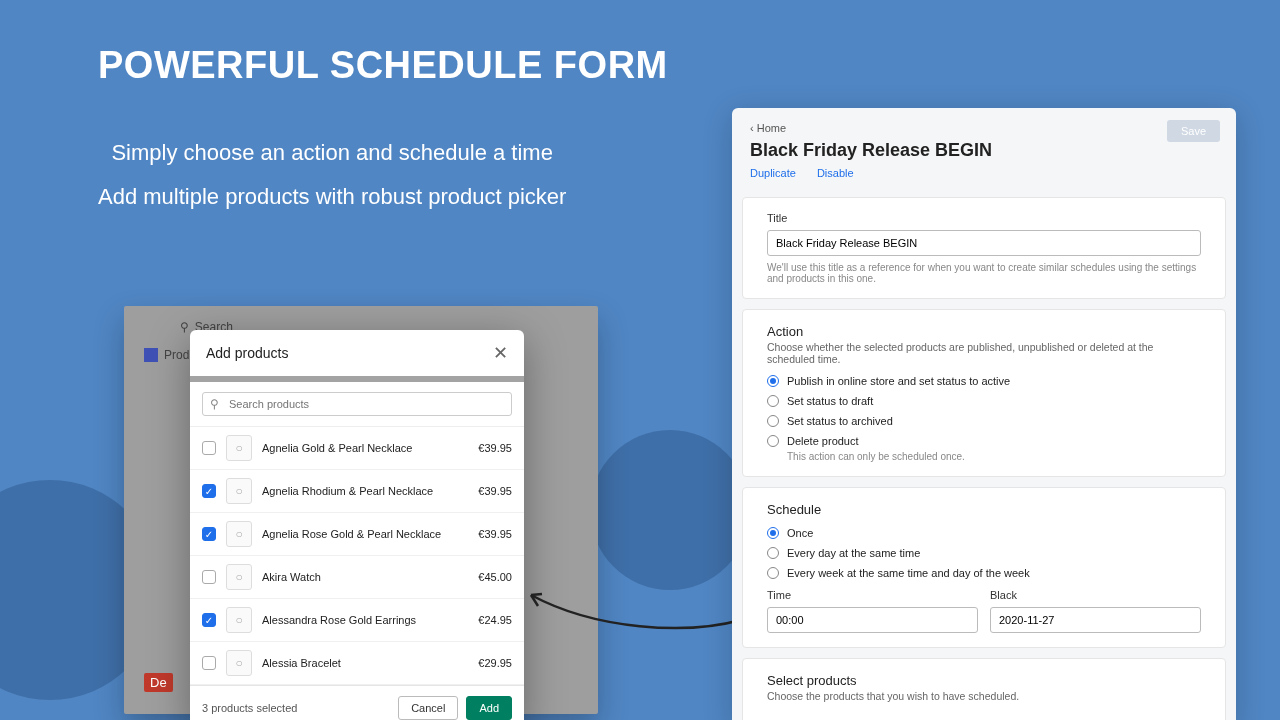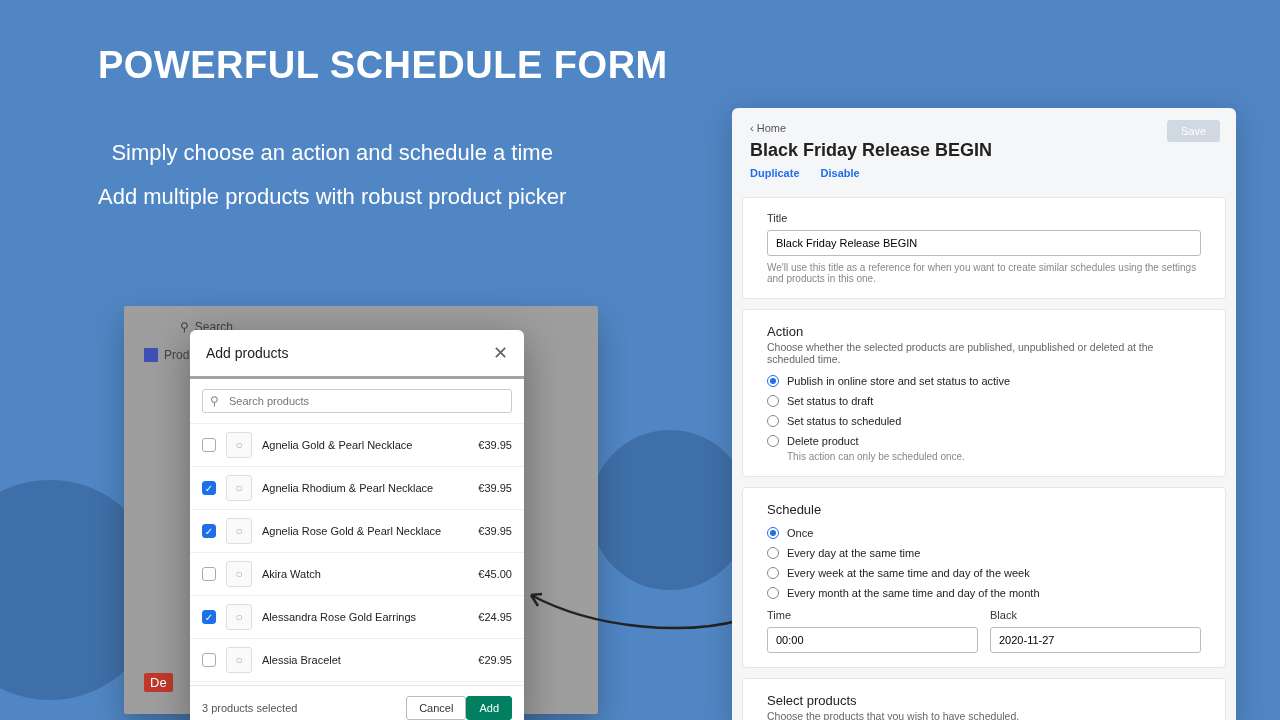--- a/index.html
+++ b/index.html
@@ -27,52 +27,52 @@
 .pb-square { width:14px; height:14px; background:#3f51b5; display:inline-block;}
 .pb-delete { position:absolute; left:20px; bottom:22px; background:#c0392b; color:#fff; font-size:13px; padding:2px 6px; border-radius:2px;}
 
 .picker-modal {
   position: absolute; left: 190px; top: 330px;
   width: 334px; height: 400px;
   background: #fff; border-radius: 6px;
   box-shadow: 0 10px 40px rgba(0,0,0,0.35);
   display: flex; flex-direction: column;
 }
-.pm-head { padding: 12px 16px; border-bottom: 3px solid #a3a3a3; display:flex; justify-content:space-between; align-items:center;}
+.pm-head { padding: 12px 16px; border-bottom: 6px solid #a3a3a3; display:flex; justify-content:space-between; align-items:center;}
 .pm-title { font-size: 14px; font-weight: 500; color:#222;}
 .pm-close { font-size: 18px; color:#666; cursor:pointer;}
 .pm-search-row { padding: 10px 12px; border-bottom:1px solid #eee;}
 .pm-search { width:100%; border:1px solid #ccc; border-radius:3px; padding:5px 8px 5px 26px; font-size:11px; color:#888; background:#fff;}
 .pm-search-wrap { position:relative;}
 .pm-search-icon { position:absolute; left:8px; top:5px; font-size:12px; color:#888;}
 .pm-list { flex:1; overflow-y:auto;}
 .pm-item { display:flex; align-items:center; padding:8px 12px; border-bottom:1px solid #f0f0f0; font-size:11px;}
 .pm-chk { width:14px; height:14px; border:1px solid #aaa; border-radius:3px; margin-right:10px; display:flex; align-items:center; justify-content:center; background:#fff;}
 .pm-chk.checked { background:#1f6feb; border-color:#1f6feb; color:#fff; font-size:10px;}
 .pm-thumb { width:26px; height:26px; border:1px solid #ddd; border-radius:3px; margin-right:10px; background:#fafafa; display:flex; align-items:center; justify-content:center; color:#aaa; font-size:12px;}
 .pm-name { flex:1; color:#222;}
 .pm-price { color:#222;}
 .pm-foot { border-top:1px solid #e5e5e5; padding:10px 12px; display:flex; justify-content:space-between; align-items:center;}
 .pm-count { font-size:11px; color:#555;}
-.pm-actions { display:flex; }
+.pm-actions { display:flex; gap:8px;}
 .pm-btn { font-size:11px; padding:5px 12px; border-radius:3px; border:1px solid #bbb; background:#fff; color:#333; cursor:pointer;}
 .pm-btn.add { background:#008060; border-color:#008060; color:#fff;}
 
 .form-panel {
   position: absolute; left: 732px; top: 108px;
   width: 504px; height: 620px;
   background: #f5f6f7; border-radius: 6px;
   box-shadow: 0 6px 30px rgba(0,0,0,0.2);
   overflow: hidden; font-size: 11px; color:#222;
 }
 .fp-top { padding:14px 18px 8px; position:relative;}
 .fp-back { font-size:11px; color:#555; margin-bottom:6px; display:inline-block;}
 .fp-h1 { font-size:18px; font-weight:700; margin-bottom:6px;}
 .fp-links { font-size:11px; color:#1f6feb;}
-.fp-links span { margin-right:18px; cursor:pointer;font-weight:bold;}
+.fp-links span { margin-right:18px; cursor:pointer;}
 .fp-save { position:absolute; right:16px; top:12px; background:#cfd8e3; color:#fff; font-size:11px; padding:5px 14px; border-radius:3px; cursor:not-allowed;}
 .fp-card { background:#fff; margin:10px; border:1px solid #e5e5e5; border-radius:4px; padding:14px 24px;}
 .fp-label { font-size:11px; color:#333; margin-bottom:6px; font-weight:500;}
 .fp-input { width:100%; border:1px solid #bbb; border-radius:3px; padding:6px 8px; font-size:11px;}
 .fp-hint { font-size:10px; color:#888; margin-top:6px;}
 .fp-section-title { font-weight:400; font-size:13px; margin-bottom:2px;}
 .fp-section-sub { font-size:10.5px; color:#666; margin-bottom:10px;}
 .fp-radio-row { display:flex; align-items:center; margin-bottom:8px; font-size:11px;}
 .fp-radio { width:12px; height:12px; border:1px solid #888; border-radius:50%; margin-right:8px; display:flex; align-items:center; justify-content:center;}
 .fp-radio.sel { border-color:#1f6feb;}
@@ -196,21 +196,21 @@
         <div class="fp-radio-row">
           <div class="fp-radio sel"></div>
           <span>Publish in online store and set status to active</span>
         </div>
         <div class="fp-radio-row">
           <div class="fp-radio "></div>
           <span>Set status to draft</span>
         </div>
         <div class="fp-radio-row">
           <div class="fp-radio "></div>
-          <span>Set status to scheduled</span>
+          <span>Set status to archived</span>
         </div>
         <div class="fp-radio-row">
           <div class="fp-radio "></div>
           <span>Delete product</span>
         </div>
         <div class="fp-hint" style="margin-left: 20px; margin-top: -4px;">This action can only be scheduled once.</div>
       </div>
   </div>
 
   <div class="fp-card">
@@ -221,24 +221,20 @@
           <div class="fp-radio sel"></div>
           <span>Once</span>
         </div>
         <div class="fp-radio-row">
           <div class="fp-radio "></div>
           <span>Every day at the same time</span>
         </div>
         <div class="fp-radio-row">
           <div class="fp-radio "></div>
           <span>Every week at the same time and day of the week</span>
-        </div>
-        <div class="fp-radio-row">
-          <div class="fp-radio "></div>
-          <span>Every month at the same time and day of the month</span>
         </div>
       </div>
     <div class="fp-field-pair">
       <div>
         <div class="fp-label">Time</div>
         <input class="fp-input" value="00:00" style="">
       </div>
       <div>
         <div class="fp-label">Black</div>
         <input class="fp-input" value="2020-11-27" style="">

